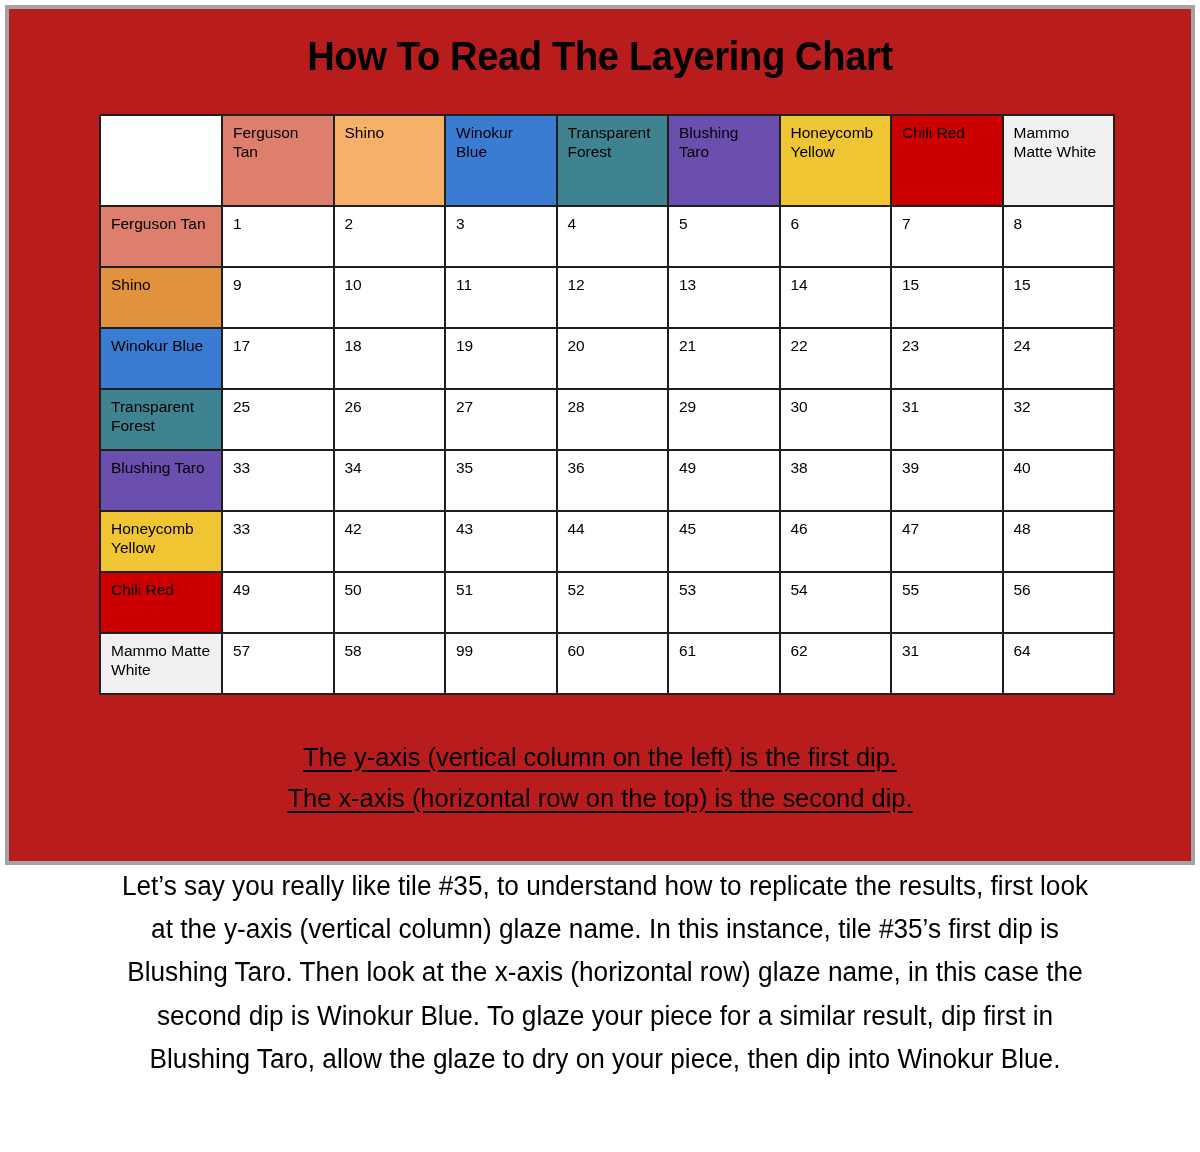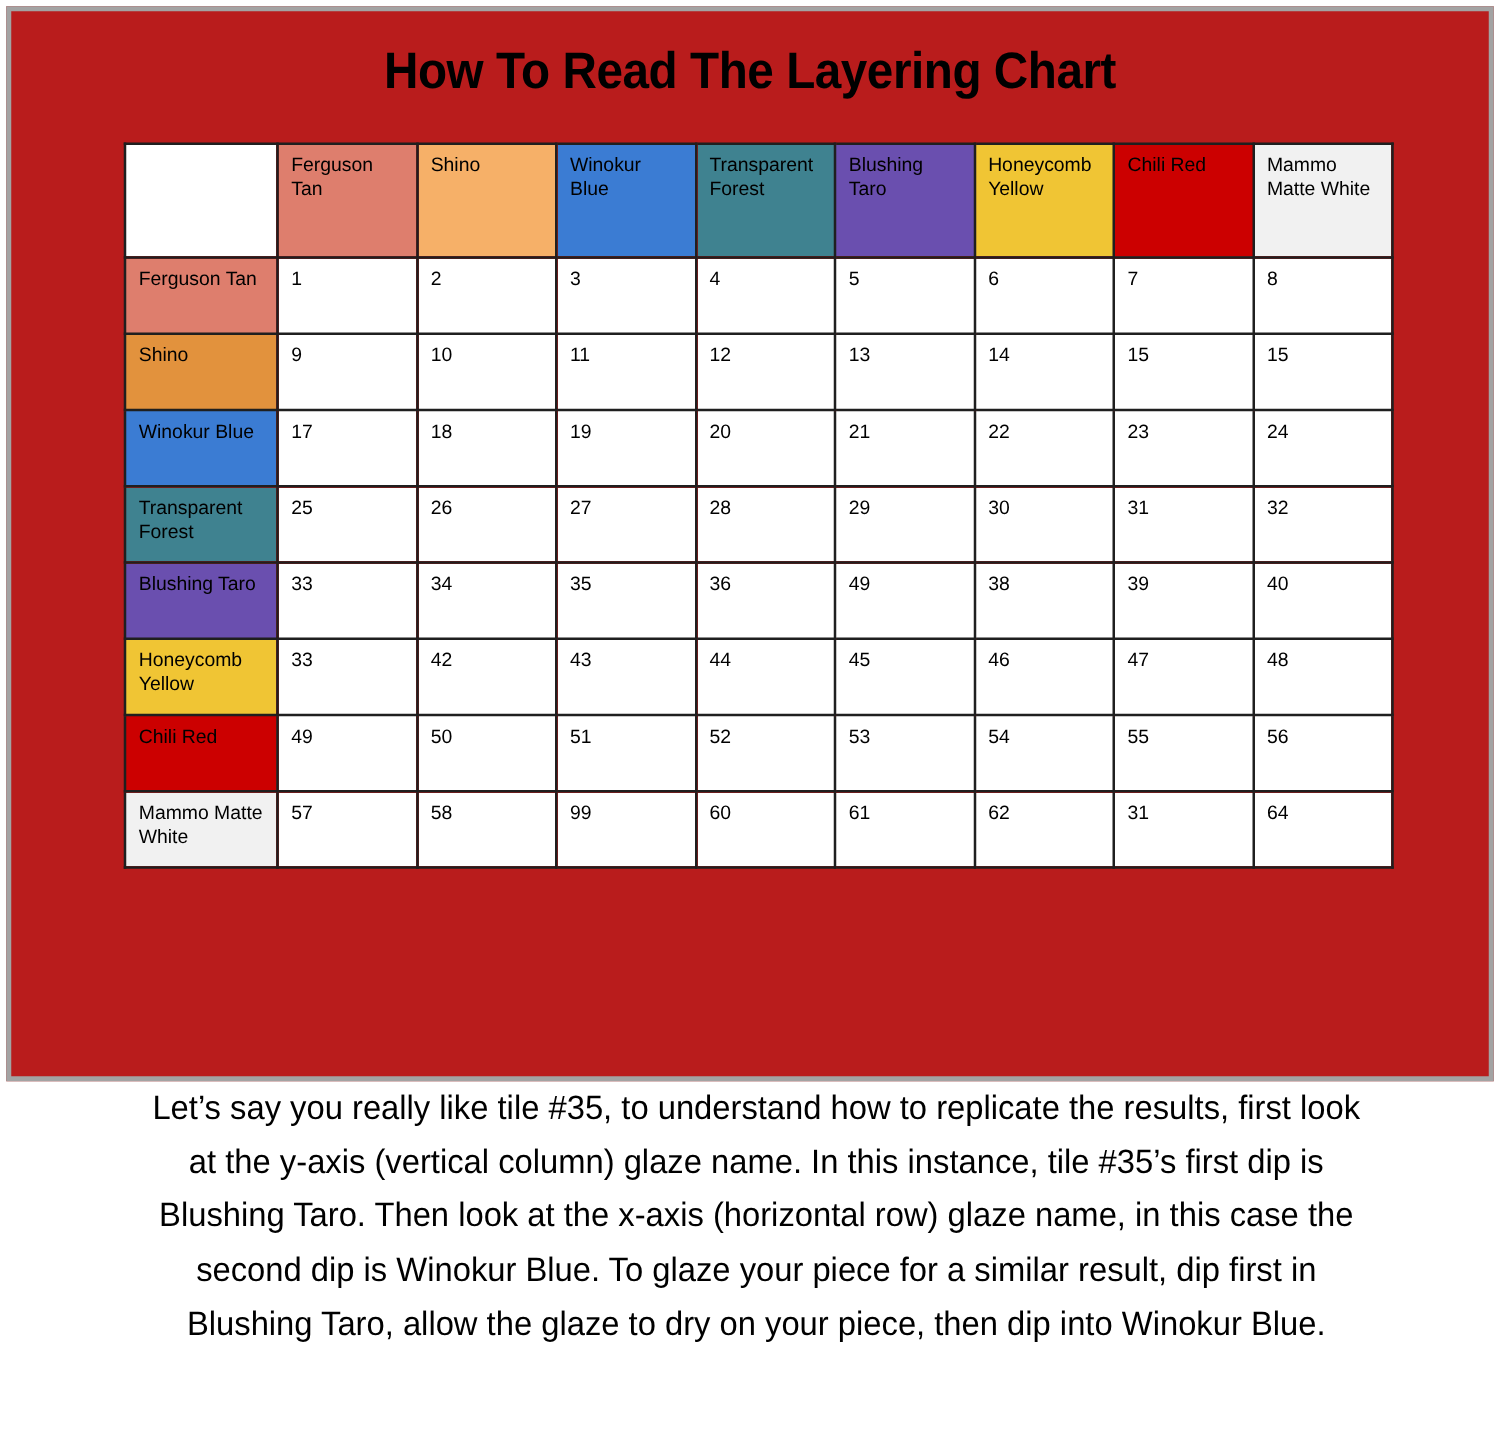--- a/index.html
+++ b/index.html
@@ -235,16 +235,20 @@
             <td class="num-cell">60</td>
             <td class="num-cell">61</td>
             <td class="num-cell">62</td>
             <td class="num-cell">31</td>
             <td class="num-cell">64</td>
           </tr>
         </tbody>
     </table>
   </div>
 
+  <div id="axis-notes">
+    <div class="note-line">The y-axis (vertical column on the left) is the first dip.</div>
+    <div class="note-line">The x-axis (horizontal row on the top) is the second dip.</div>
+  </div>
 
   <div id="explanation">Let’s say you really like tile #35, to understand how to replicate the results, first look at the y-axis (vertical column) glaze name. In this instance, tile #35’s first dip is Blushing Taro. Then look at the x-axis (horizontal row) glaze name, in this case the second dip is Winokur Blue. To glaze your piece for a similar result, dip first in Blushing Taro, allow the glaze to dry on your piece, then dip into Winokur Blue.</div>
 
 </div>
 
 </body></html>

